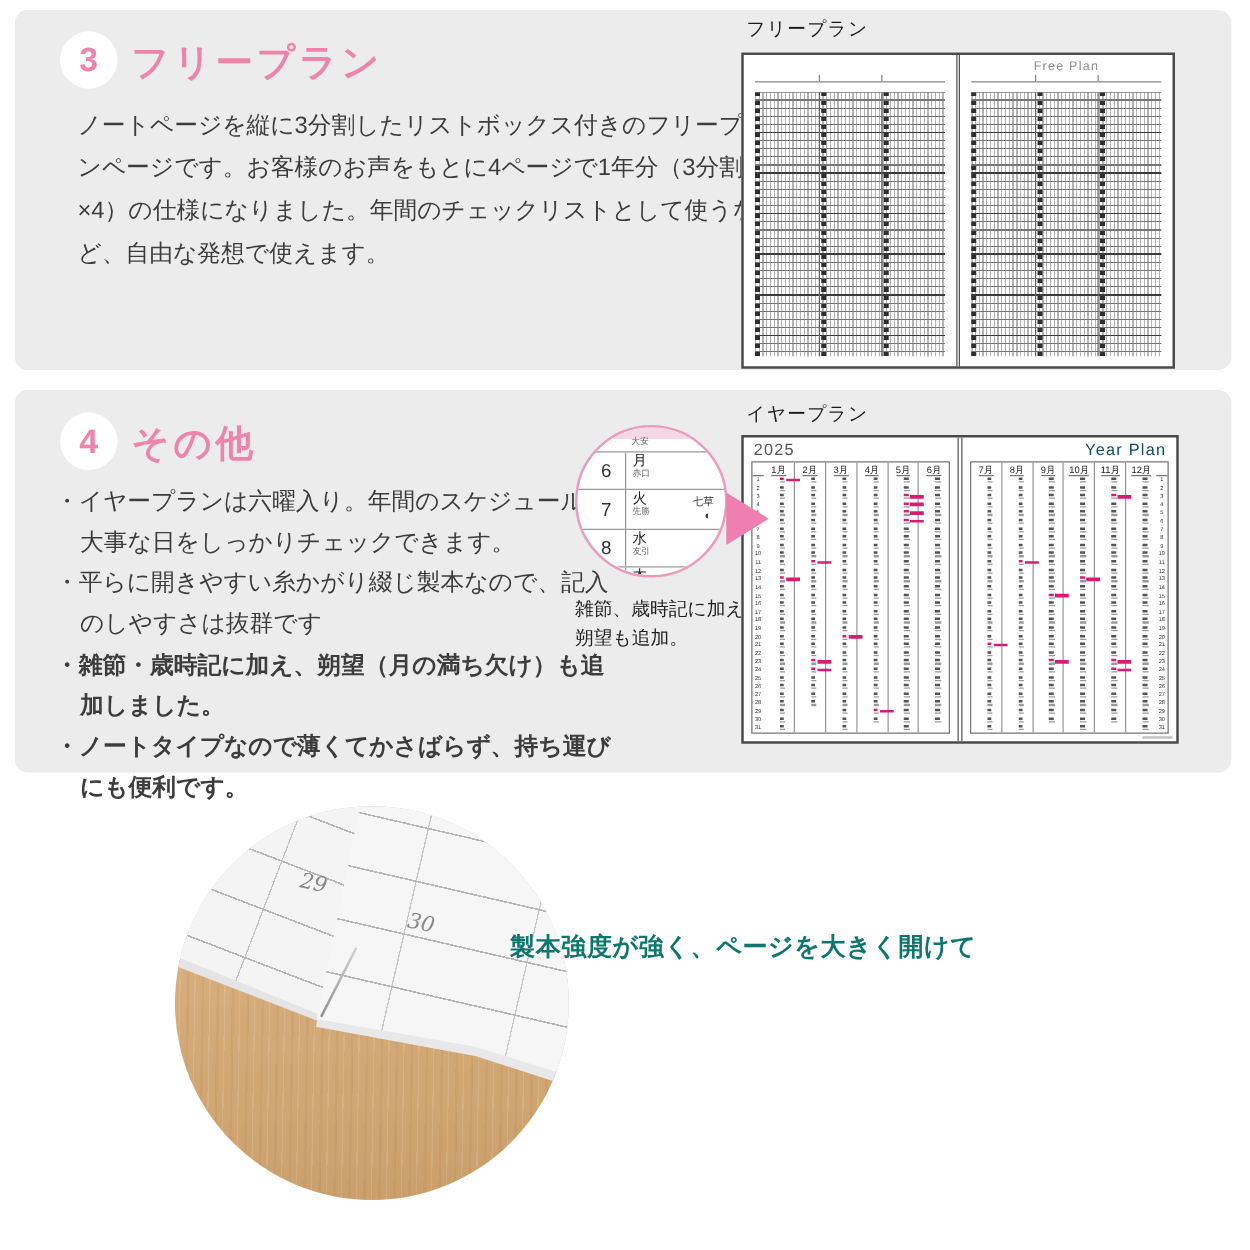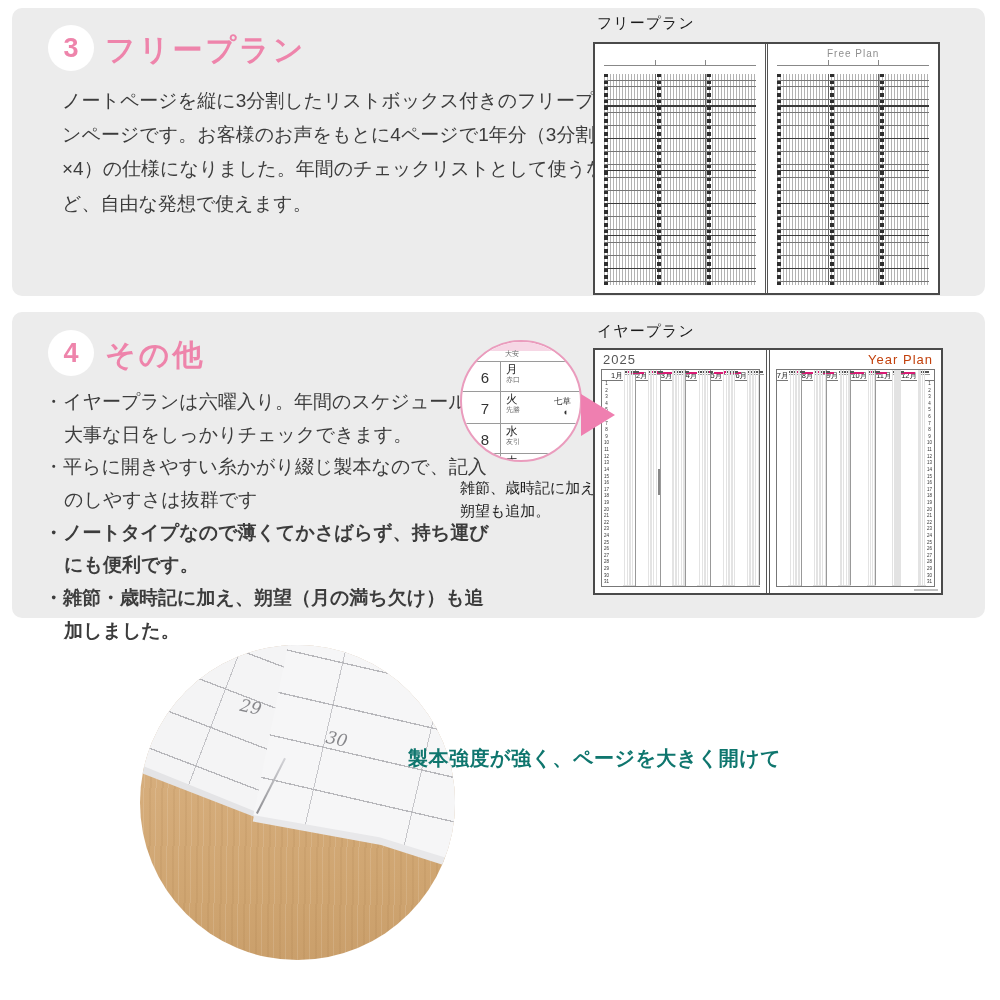--- a/index.html
+++ b/index.html
@@ -35,26 +35,26 @@
   .fp-grid i.c1{left:33.3%;} .fp-grid i.c2{left:66.6%;}
   .fp-grid i.gut{position:absolute;top:0;bottom:0;width:4px;
     background:repeating-linear-gradient(to bottom,#2e2e2e 0 3.2px,transparent 3.2px 6.5px);}
   .fp-grid i.g0{left:0;} .fp-grid i.g1{left:calc(33.3% + 2px);} .fp-grid i.g2{left:calc(66.6% + 2px);}
 
   
   .yp-page{flex:1;position:relative;}
   .yp-page:first-child{border-right:1.5px solid #555;}
   .yp-page:last-child{border-left:1.5px solid #555;margin-left:1.5px;}
   .yp-title-l{position:absolute;left:8px;top:2px;font-size:13px;font-weight:normal;color:#555;letter-spacing:1px;}
-  .yp-title-r{position:absolute;right:8px;top:2px;font-size:13px;color:#c2410c;letter-spacing:1px;}
+  .yp-title-r{position:absolute;right:8px;top:2px;font-size:13px;color:#0c4a6e;letter-spacing:1px;}
   .yp-table{position:absolute;left:6px;right:6px;top:19px;bottom:6px;display:flex;border:1px solid #777;background:#fff;}
   .yp-numcol{width:9px;display:flex;flex-direction:column;}
   .yp-numcol .nh{height:11px;border-bottom:1px solid #777;}
   .yp-numcol .nc{flex:1;font-size:4.5px;color:#333;text-align:center;line-height:1.4;}
-  .yp-month{flex:1;display:flex;border-left:1px solid #999;}
+  .yp-month{flex:1;display:flex;flex-direction:column;border-left:1px solid #999;align-items:center;}
   .yp-month.first{border-left:none;}
   .yp-mh{height:11px;border-bottom:1px solid #777;font-size:7.5px;color:#222;text-align:center;line-height:11px;}
   .yp-cell{flex:1;position:relative;border-bottom:1px solid #dcdcdc;}
   .yp-cell::before{content:"";position:absolute;left:1px;top:1px;width:3.5px;height:2px;background:#555;}
   .yp-cell::after{content:"";position:absolute;left:1px;top:4px;width:4.5px;height:1.2px;background:#9a9a9a;}
   .yp-cell.we{background:#e3e3e3;}
   .yp-cell.hd::before{background:#d81b74;}
   .yp-cell.hd .bar{position:absolute;left:6px;top:1.5px;width:11px;height:2.8px;background:#d81b74;}
   .yp-cell.inv{background-image:linear-gradient(to top right,transparent 46%,#888 46%,#888 52%,transparent 52%);}
   .yp-cell.inv::before,.yp-cell.inv::after{display:none;}
@@ -153,22 +153,22 @@
 
   <div class="panel" id="panel4">
     <div class="num-badge" style="left:36px;top:18px;">
       <span>4</span>
     </div>
     <div class="sec-title" style="left:93px;top:23px;">その他</div>
 
     <ul class="bullets" id="bullet-list" style="left:32px;top:74px;width:452px;">
         <li>イヤープランは六曜入り。年間のスケジュールや大事な日をしっかりチェックできます。</li>
         <li>平らに開きやすい糸かがり綴じ製本なので、記入のしやすさは抜群です</li>
+        <li class="b">雑節・歳時記に加え、朔望（月の満ち欠け）も追加しました。</li>
         <li class="b">ノートタイプなので薄くてかさばらず、持ち運びにも便利です。</li>
-        <li class="b">雑節・歳時記に加え、朔望（月の満ち欠け）も追加しました。</li>
       </ul>
 
     <div class="callout" style="left:448px;top:28px;" id="callout">
         <div class="co-row" style="height: 20px; background: linear-gradient(rgb(246, 215, 229) 0px, rgb(246, 215, 229) 9px, rgb(255, 255, 255) 9px);">
           <div class="co-day" style="border-left: none; padding-top: 8px;">
             <div class="co-ry">大安</div>
           </div>
         </div>
         <div class="co-row" style="height: 30px;">
           <div class="co-num">6</div>

